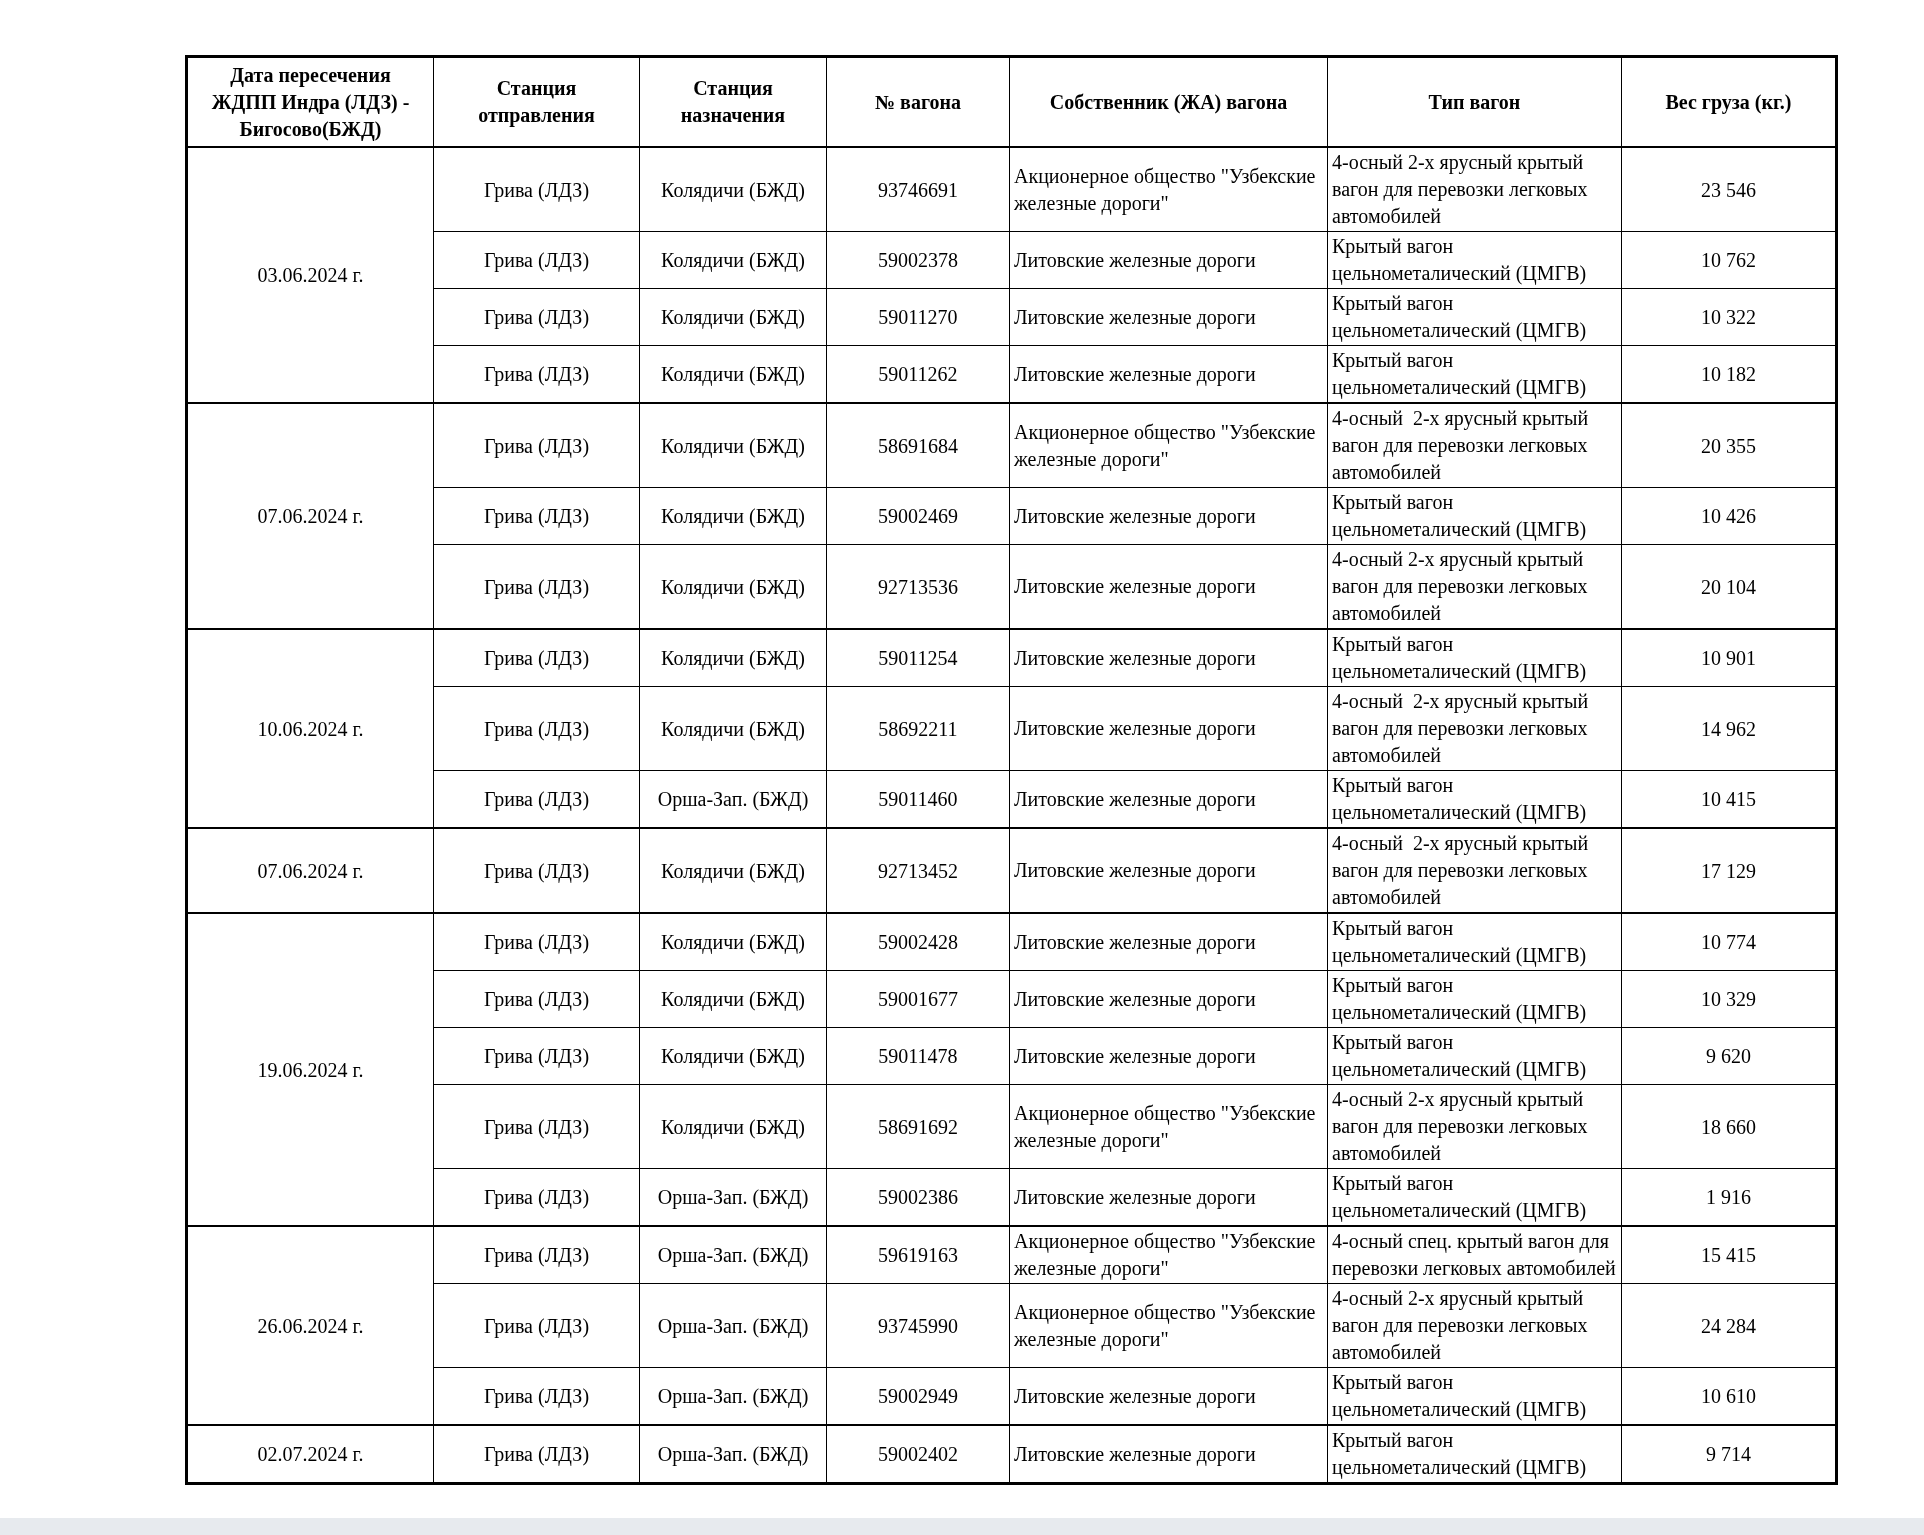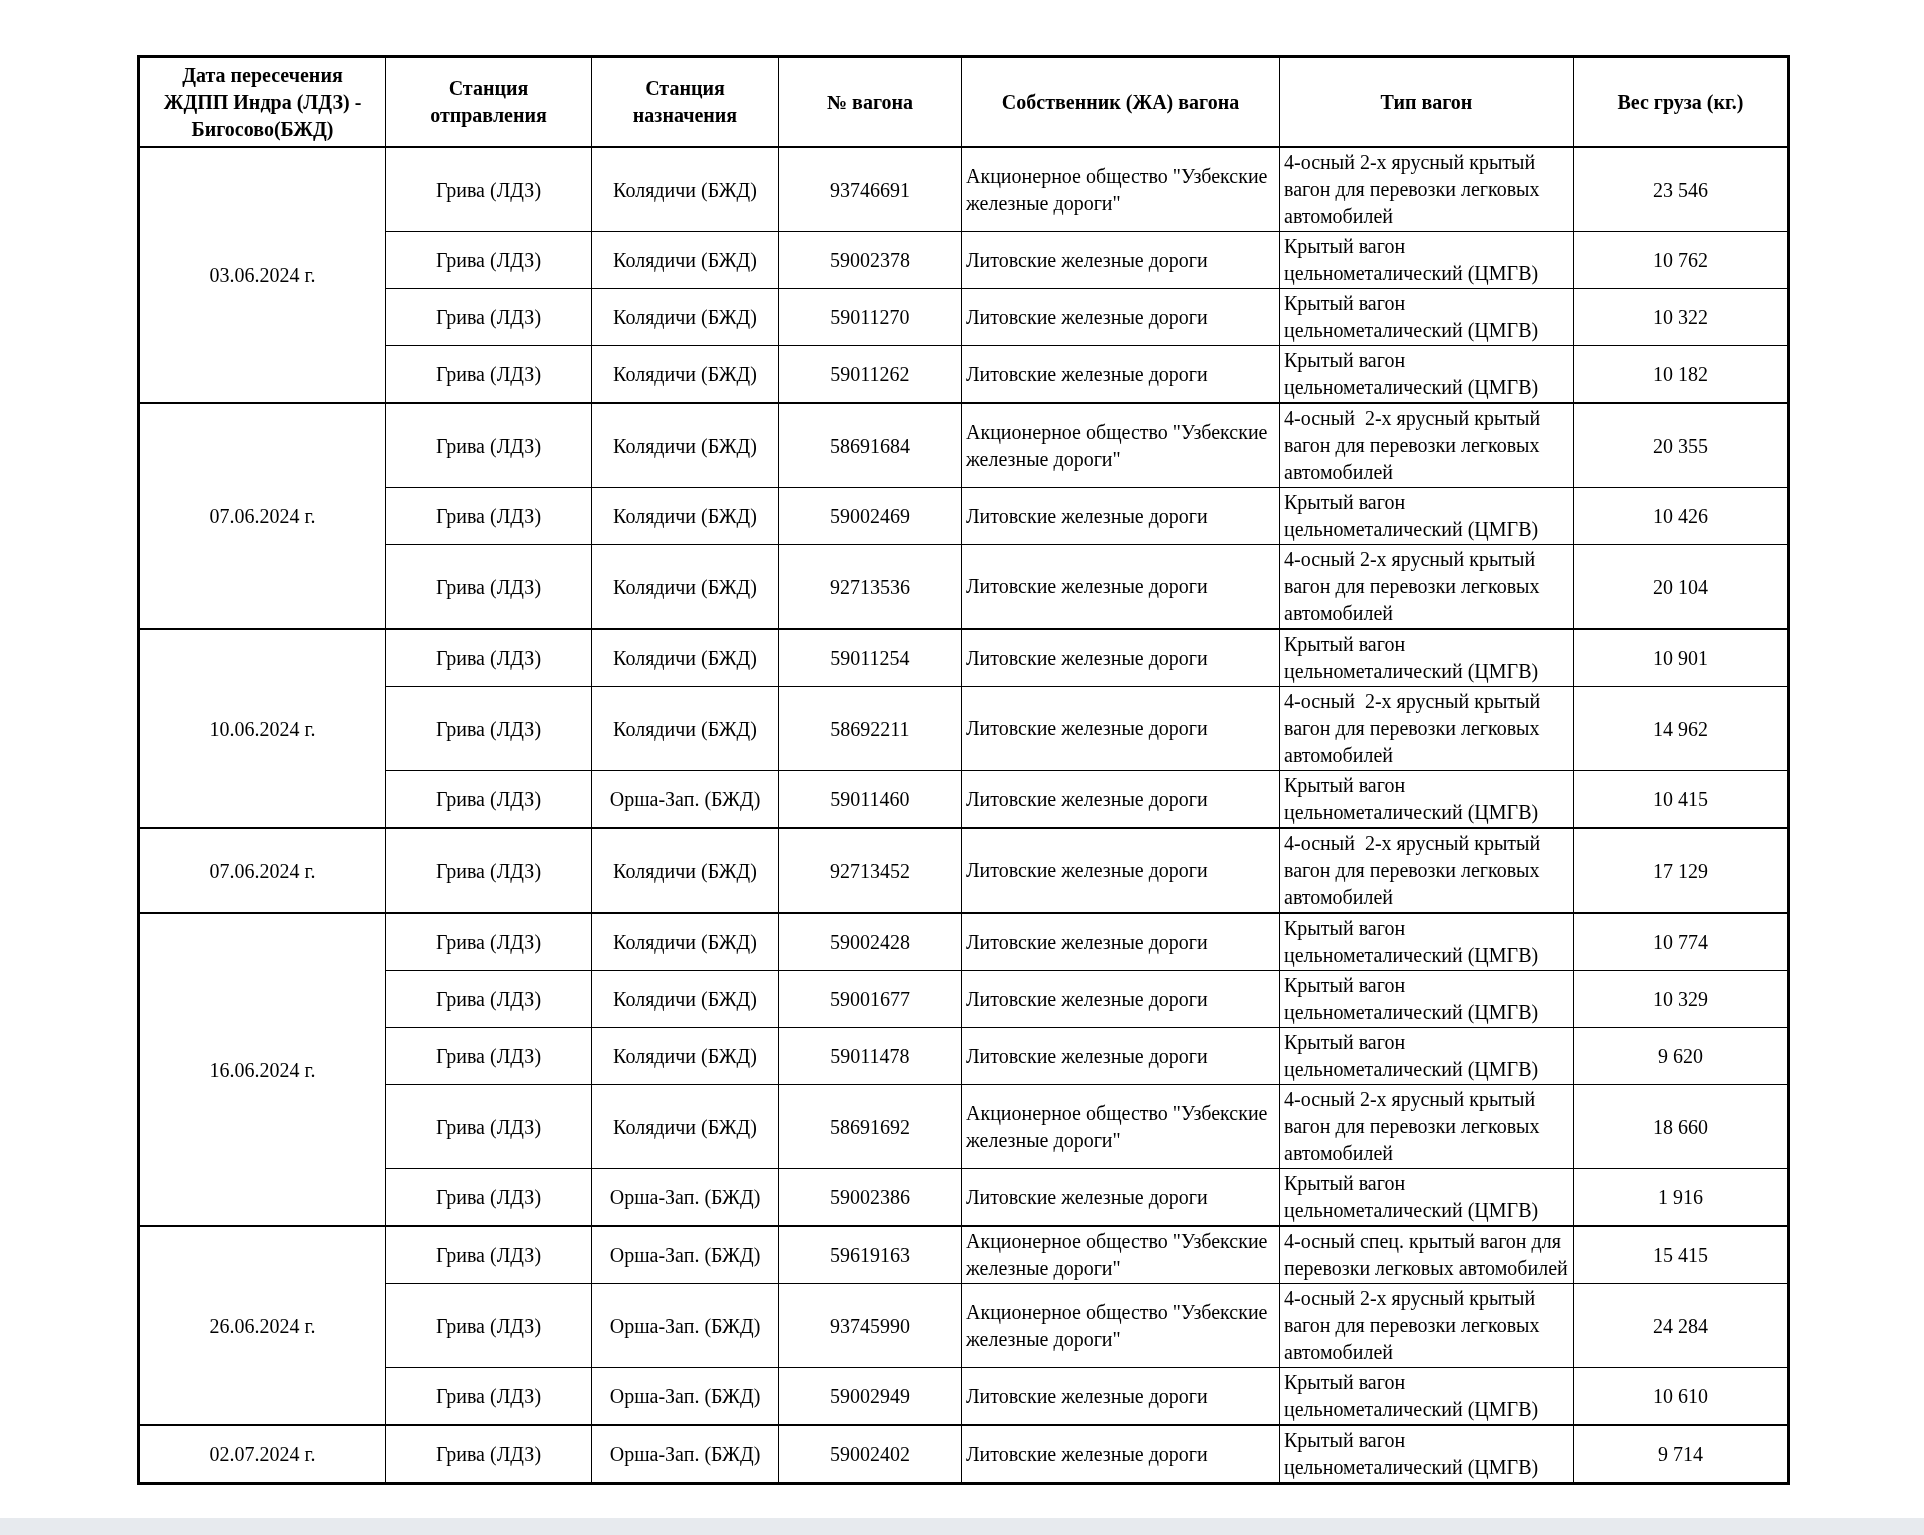--- a/index.html
+++ b/index.html
@@ -16,20 +16,21 @@
   .table-wrap {
     position: absolute;
     left: 137px;
     top: 55px;
   }
   table.crossings {
     border-collapse: collapse;
     table-layout: fixed;
     width: 1650px;
     border: 3px solid #000;
+    margin-left: 48px;
   }
   table.crossings th,
   table.crossings td {
     border: 1px solid #000;
     font-size: 20px;
     vertical-align: middle;
     overflow: hidden;
   }
   table.crossings th {
     font-weight: bold;
@@ -173,21 +174,21 @@
         <tr class="group-start">
           <td class="c-date" rowspan="1">07.06.2024 г.</td>
           <td class="c-dep">Грива (ЛДЗ)</td>
           <td class="c-dest">Колядичи (БЖД)</td>
           <td class="c-wagon">92713452</td>
           <td class="c-owner">Литовские железные дороги</td>
           <td class="c-type">4-осный  2-х ярусный крытый вагон для перевозки легковых автомобилей</td>
           <td class="c-weight">17 129</td>
         </tr>
         <tr class="group-start">
-          <td class="c-date" rowspan="5">16.06.2024 г.</td>
+          <td class="c-date" rowspan="5">19.06.2024 г.</td>
           <td class="c-dep">Грива (ЛДЗ)</td>
           <td class="c-dest">Колядичи (БЖД)</td>
           <td class="c-wagon">59002428</td>
           <td class="c-owner">Литовские железные дороги</td>
           <td class="c-type">Крытый вагон цельнометалический (ЦМГВ)</td>
           <td class="c-weight">10 774</td>
         </tr>
         <tr>
           <td class="c-dep">Грива (ЛДЗ)</td>
           <td class="c-dest">Колядичи (БЖД)</td>

